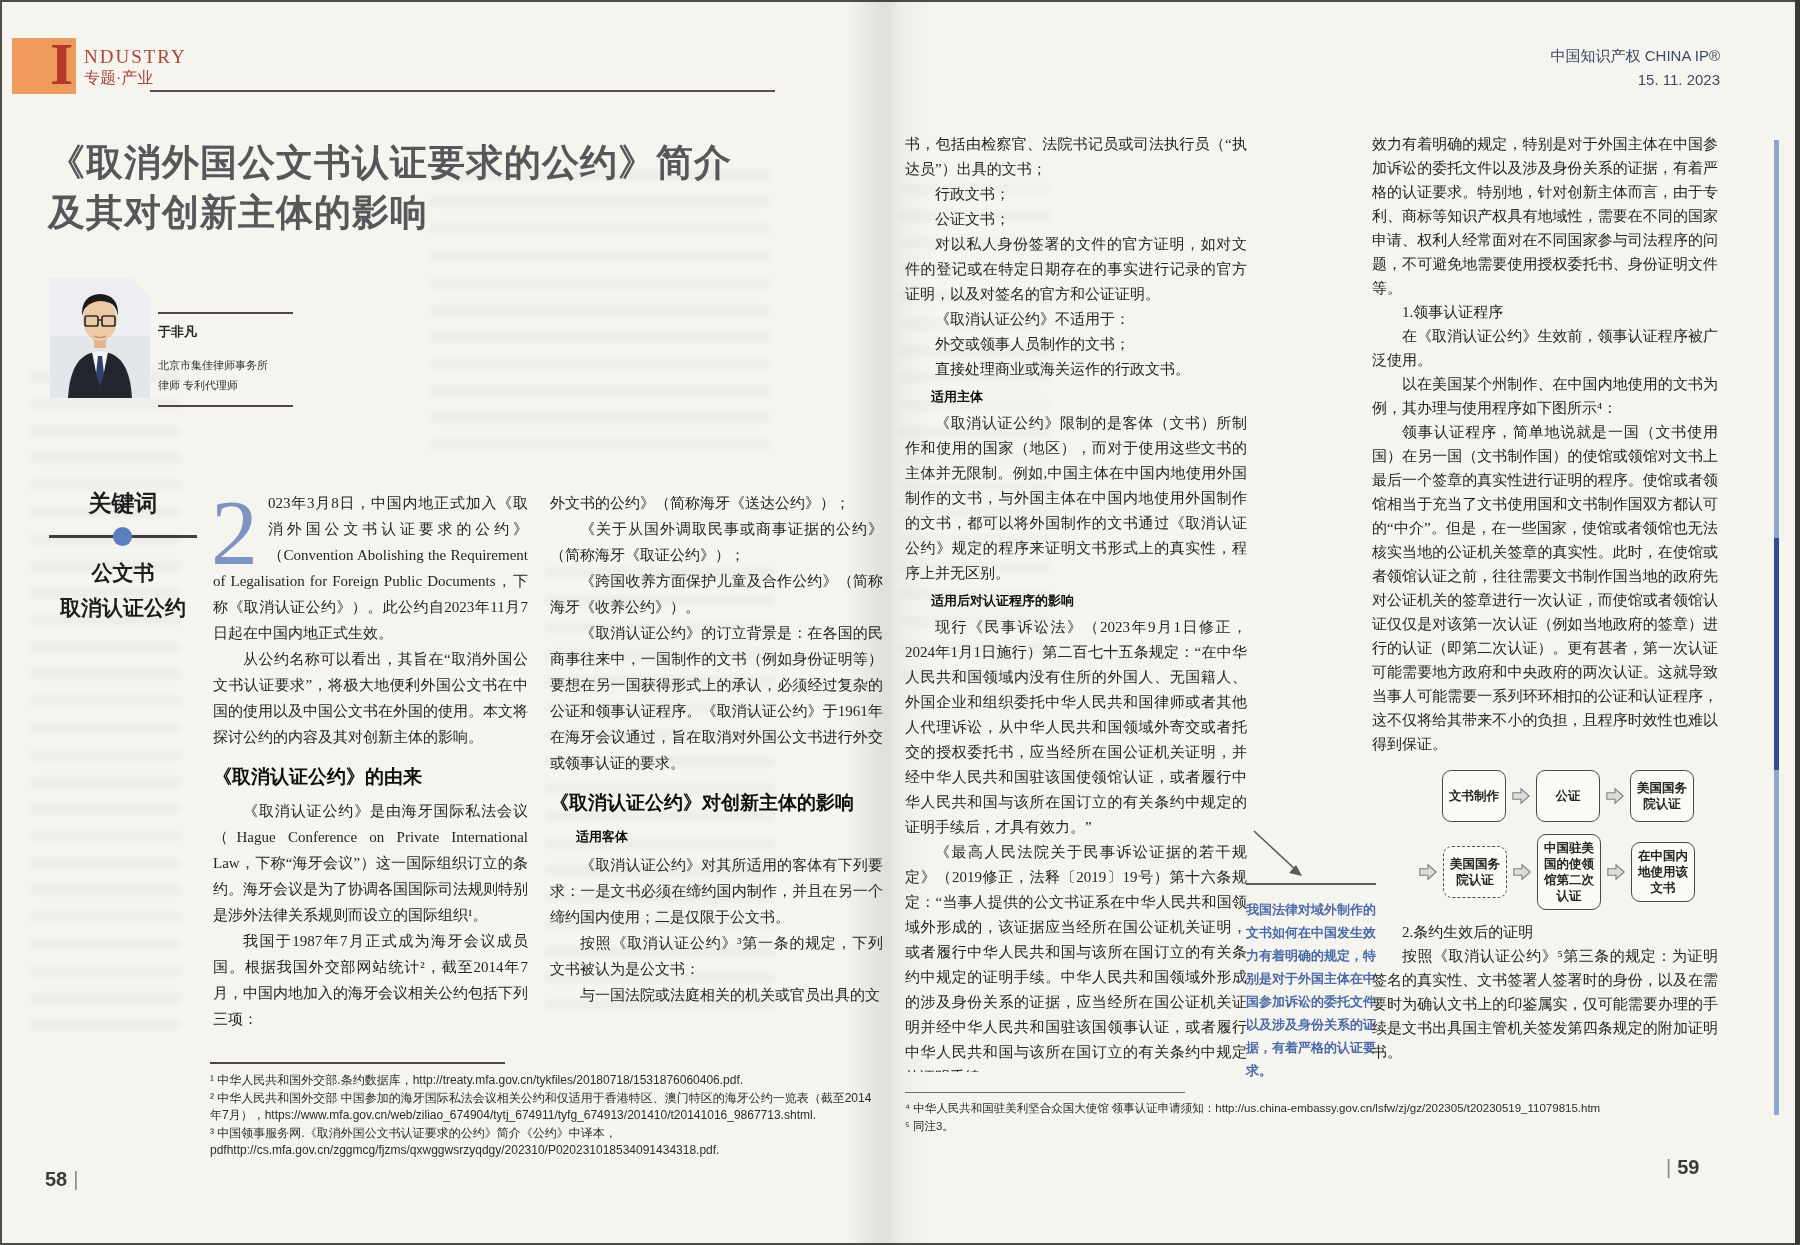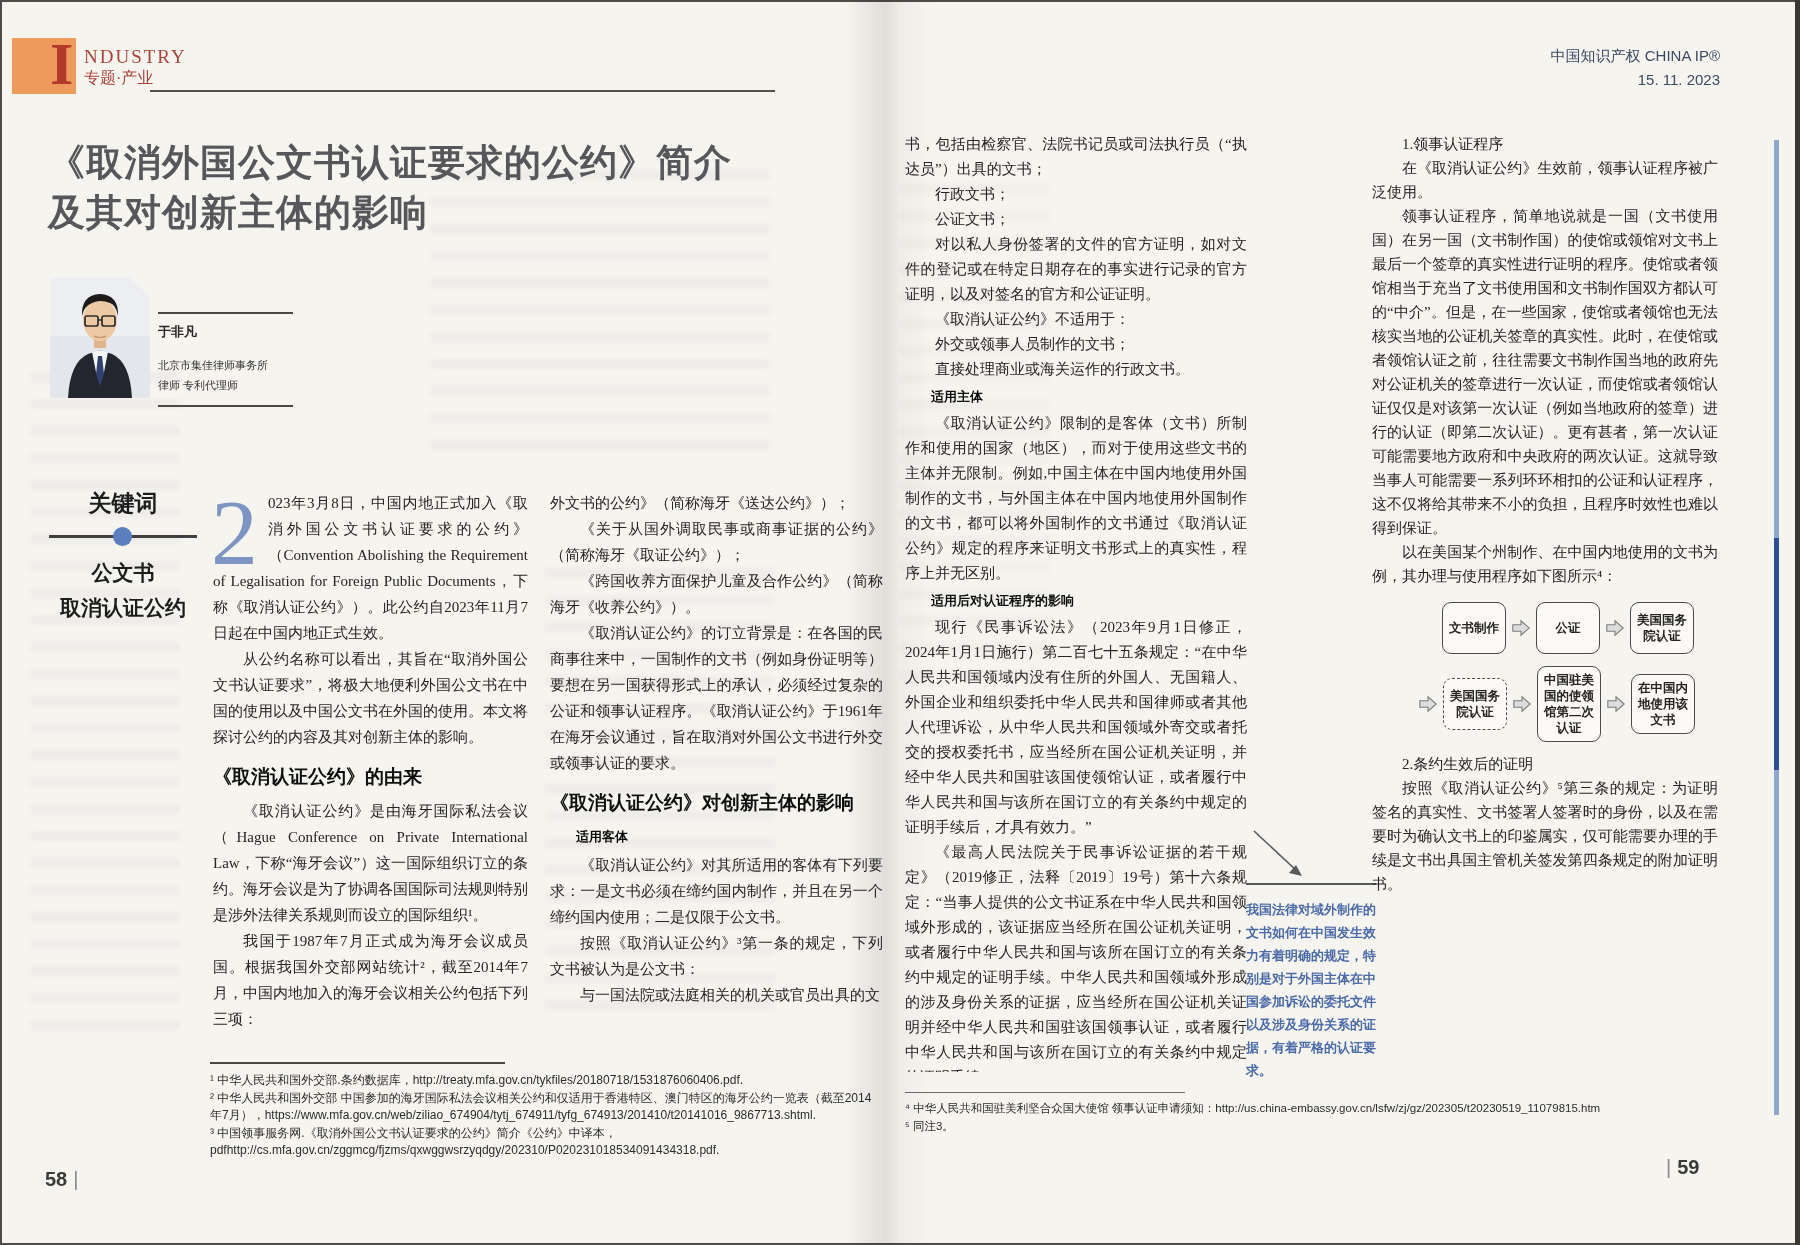--- a/index.html
+++ b/index.html
@@ -198,24 +198,25 @@
     <div class="pullquote">
       <svg width="130" height="60" viewBox="0 0 130 60">
         <line x1="8" y1="3" x2="52" y2="44" stroke="#5a5a5a" stroke-width="1.6"></line>
         <path d="M56 48 L43 45 L50 37 Z" fill="#5a5a5a"></path>
         <line x1="0" y1="56" x2="130" y2="56" stroke="#5a5a5a" stroke-width="2"></line>
       </svg>
       <div class="pq-text">我国法律对域外制作的文书如何在中国发生效力有着明确的规定，特别是对于外国主体在中国参加诉讼的委托文件以及涉及身份关系的证据，有着严格的认证要求。</div>
     </div>
 
     <div class="col col-rb">
+      <p>效力有着明确的规定，特别是对于外国主体在中国参加诉讼的委托文件以及涉及身份关系的证据，有着严格的认证要求。特别地，针对创新主体而言，由于专利、商标等知识产权具有地域性，需要在不同的国家申请、权利人经常面对在不同国家参与司法程序的问题，不可避免地需要使用授权委托书、身份证明文件等。</p>
       <p class="num-head">1.领事认证程序</p>
       <p class="indent">在《取消认证公约》生效前，领事认证程序被广泛使用。</p>
+      <p class="indent">以在美国某个州制作、在中国内地使用的文书为例，其办理与使用程序如下图所示⁴：</p>
       <p class="indent">领事认证程序，简单地说就是一国（文书使用国）在另一国（文书制作国）的使馆或领馆对文书上最后一个签章的真实性进行证明的程序。使馆或者领馆相当于充当了文书使用国和文书制作国双方都认可的“中介”。但是，在一些国家，使馆或者领馆也无法核实当地的公证机关签章的真实性。此时，在使馆或者领馆认证之前，往往需要文书制作国当地的政府先对公证机关的签章进行一次认证，而使馆或者领馆认证仅仅是对该第一次认证（例如当地政府的签章）进行的认证（即第二次认证）。更有甚者，第一次认证可能需要地方政府和中央政府的两次认证。这就导致当事人可能需要一系列环环相扣的公证和认证程序，这不仅将给其带来不小的负担，且程序时效性也难以得到保证。</p>
-      <p class="indent">以在美国某个州制作、在中国内地使用的文书为例，其办理与使用程序如下图所示⁴：</p>
 
       <div class="flowchart">
         <div class="fc-row fc-row1">
           <div class="fc-box">文书制作</div>
           <svg class="fa" width="20" height="20" viewBox="0 0 22 22">
               <path d="M2 7.5 H11 V3 L20 11 L11 19 V14.5 H2 Z" fill="#dcdcdc" stroke="#7d7d7d" stroke-width="1.2"></path>
             </svg>
           <div class="fc-box">公证</div>
           <svg class="fa" width="20" height="20" viewBox="0 0 22 22">
               <path d="M2 7.5 H11 V3 L20 11 L11 19 V14.5 H2 Z" fill="#dcdcdc" stroke="#7d7d7d" stroke-width="1.2"></path>

